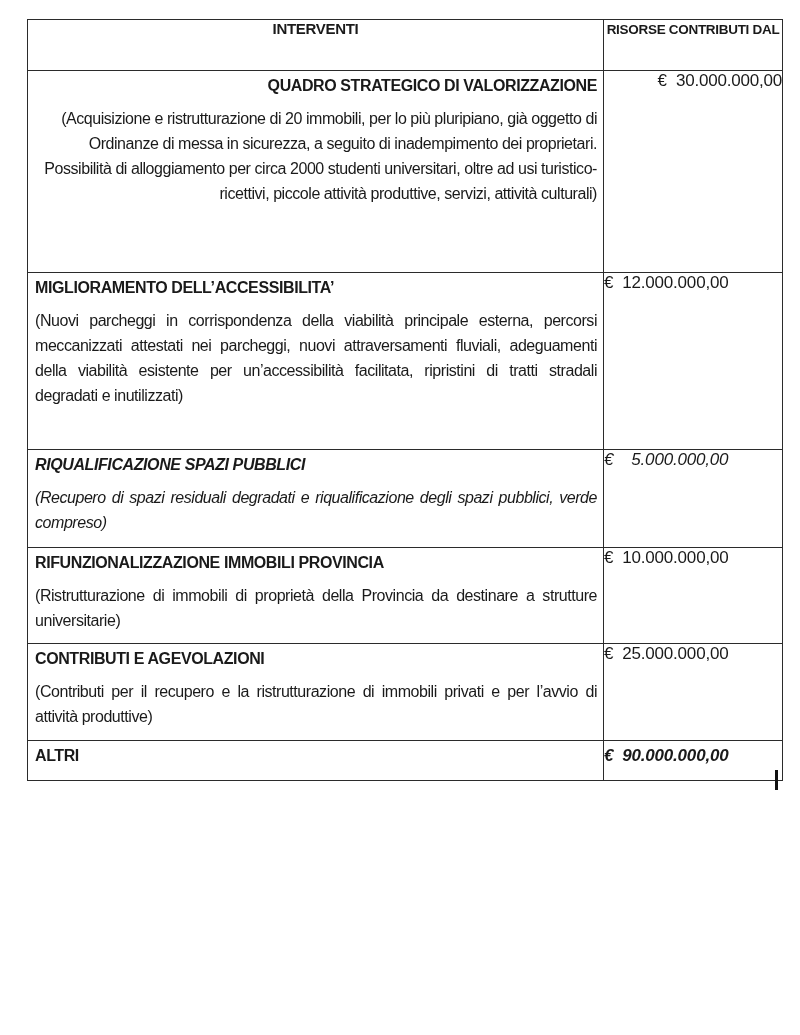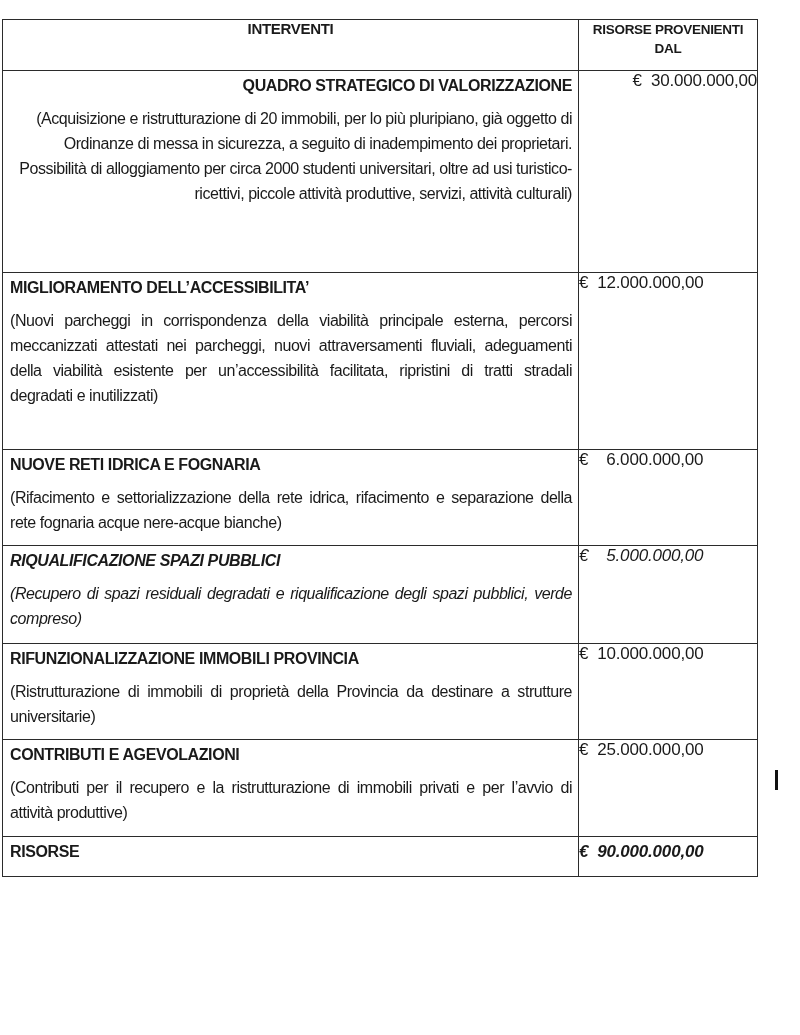--- a/index.html
+++ b/index.html
@@ -1,19 +1,19 @@
 <!DOCTYPE html>
 <html><head>
   <meta charset="utf-8">
   <style>
     html, body { margin: 0; padding: 0; background: #ffffff; }
     body { width: 800px; height: 1035px; position: relative; overflow: hidden;
            font-family: "Liberation Sans", "DejaVu Sans", sans-serif; color: #1a1a1a; }
     table.budget {
-      position: absolute; left: 2px; top: 19px; width: 755px;
+      position: absolute; left: 27px; top: 19px; width: 755px;
       border-collapse: collapse; table-layout: fixed; border-radius: 18px;
     }
     table.budget td, table.budget th {
       border: 1.6px solid #2b2b2b; vertical-align: top; padding: 0;
     }
     col.c1 { width: 576px; }
     col.c2 { width: 179px; }
     th { font-weight: bold; font-size: 15px; letter-spacing: -0.3px; }
     th.h1 { height: 50px; text-align: center; vertical-align: top; padding-top: 5px; }
     th.h2 { text-align: center; line-height: 19px; padding-top: 2px; font-size: 13.5px; }
@@ -39,44 +39,37 @@
 <body>
 
 <table class="budget">
   <colgroup>
       <col class="c1">
       <col class="c2">
     </colgroup>
   <thead>
     <tr>
       <th class="h1">INTERVENTI</th>
-      <th class="h2">RISORSE PROVENIENTI DAL</th>
+      <th class="h2">RISORSE CONTRIBUTI DAL</th>
     </tr>
   </thead>
   <tbody>
     <tr class="r1">
       <td>
         <div class="title">QUADRO STRATEGICO DI VALORIZZAZIONE</div>
         <div class="desc">(Acquisizione e ristrutturazione di 20 immobili, per lo più pluripiano, già oggetto di Ordinanze di messa in sicurezza, a seguito di inadempimento dei proprietari.  Possibilità di alloggiamento per circa 2000 studenti universitari, oltre ad usi turistico-ricettivi, piccole attività produttive, servizi, attività culturali)</div>
       </td>
       <td class="amount">€  30.000.000,00</td>
     </tr>
     <tr class="r2">
       <td>
         <div class="title">MIGLIORAMENTO DELL’ACCESSIBILITA’</div>
         <div class="desc justify">(Nuovi parcheggi in corrispondenza della viabilità principale esterna, percorsi meccanizzati attestati nei parcheggi, nuovi attraversamenti fluviali, adeguamenti della viabilità esistente per un’accessibilità facilitata, ripristini di tratti stradali degradati e inutilizzati)</div>
       </td>
       <td class="amount">€  12.000.000,00</td>
-    </tr>
-    <tr class="r3">
-      <td>
-        <div class="title">NUOVE RETI IDRICA E FOGNARIA</div>
-        <div class="desc justify">(Rifacimento e settorializzazione della rete idrica, rifacimento e separazione della rete fognaria acque nere-acque bianche)</div>
-      </td>
-      <td class="amount">€    6.000.000,00</td>
     </tr>
     <tr class="r5">
       <td>
         <div class="title">RIQUALIFICAZIONE SPAZI PUBBLICI</div>
         <div class="desc justify">(Recupero di spazi residuali degradati e riqualificazione degli spazi pubblici, verde compreso)</div>
       </td>
       <td class="amount">€    5.000.000,00</td>
     </tr>
     <tr class="r6">
       <td>
@@ -87,20 +80,20 @@
     </tr>
     <tr class="r7">
       <td>
         <div class="title">CONTRIBUTI E AGEVOLAZIONI</div>
         <div class="desc justify">(Contributi per il recupero e la ristrutturazione di immobili privati e per l’avvio di attività produttive)</div>
       </td>
       <td class="amount">€  25.000.000,00</td>
     </tr>
     <tr class="rt">
       <td>
-        <div class="title">RISORSE</div>
+        <div class="title">ALTRI</div>
       </td>
       <td class="amount total">€  90.000.000,00</td>
     </tr>
   </tbody>
 </table>
 
 <div class="cursor"></div>
 
 </body></html>

